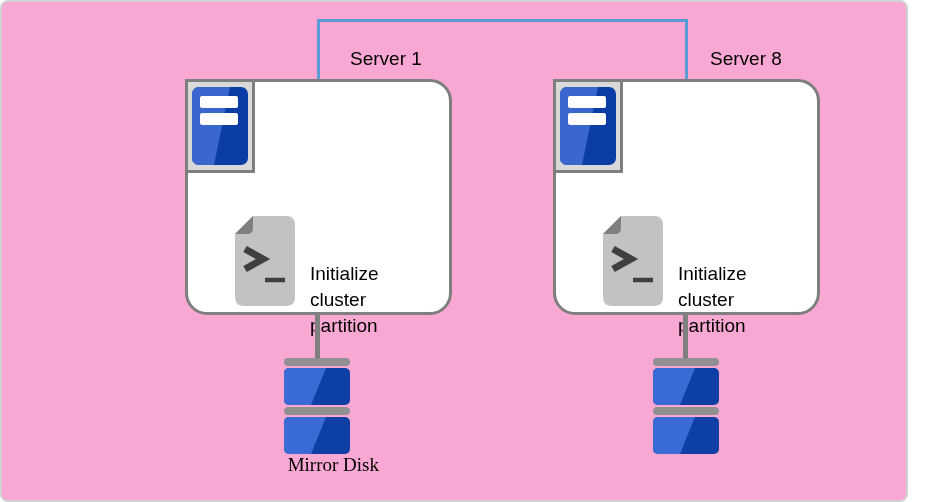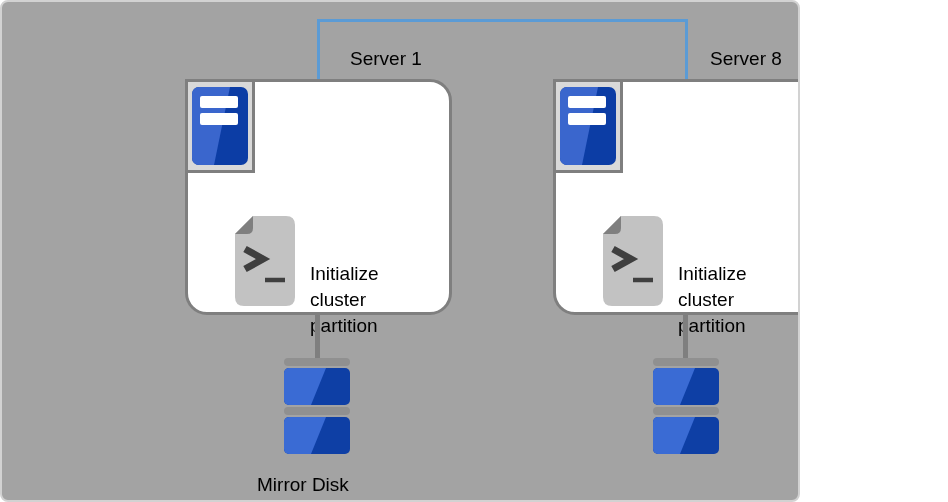--- a/index.html
+++ b/index.html
@@ -1,19 +1,19 @@
 <!DOCTYPE html>
 <html><head>
 <meta charset="utf-8">
 <style>
   html,body{margin:0;padding:0;background:#ffffff;}
   .canvas{
     position:relative;
-    width:800px;height:502px;
-    background:#a3a3a3;
+    width:908px;height:502px;
+    background:#f9a8d4;
     border:2px solid #d2d2d2;
     border-radius:8px;
     box-sizing:border-box;
     overflow:hidden;
     font-family:"Liberation Sans", sans-serif;
     color:#000;
   }
   *{box-sizing:border-box;}
   .label{
     position:absolute;
@@ -84,24 +84,25 @@
   .disk-link.s1{left:313px;}
   .disk-link.s2{left:681px;}
   .disk-stack{
     position:absolute;
     top:356px;
     width:68px;height:97px;
   }
   .disk-stack.s1{left:281px;}
   .disk-stack.s2{left:650px;}
   .disk-label{
-    top:472px;
+    top:452px;
     left:255px;
     width:122px;
-    text-align:left;
+    text-align:right;
+    font-family:Liberation Serif, serif;
   }
 </style>
 </head>
 <body>
 
 <div class="canvas">
 
   <div class="interconnect"></div>
 
   <div class="label server-label s1">Server 1</div>

